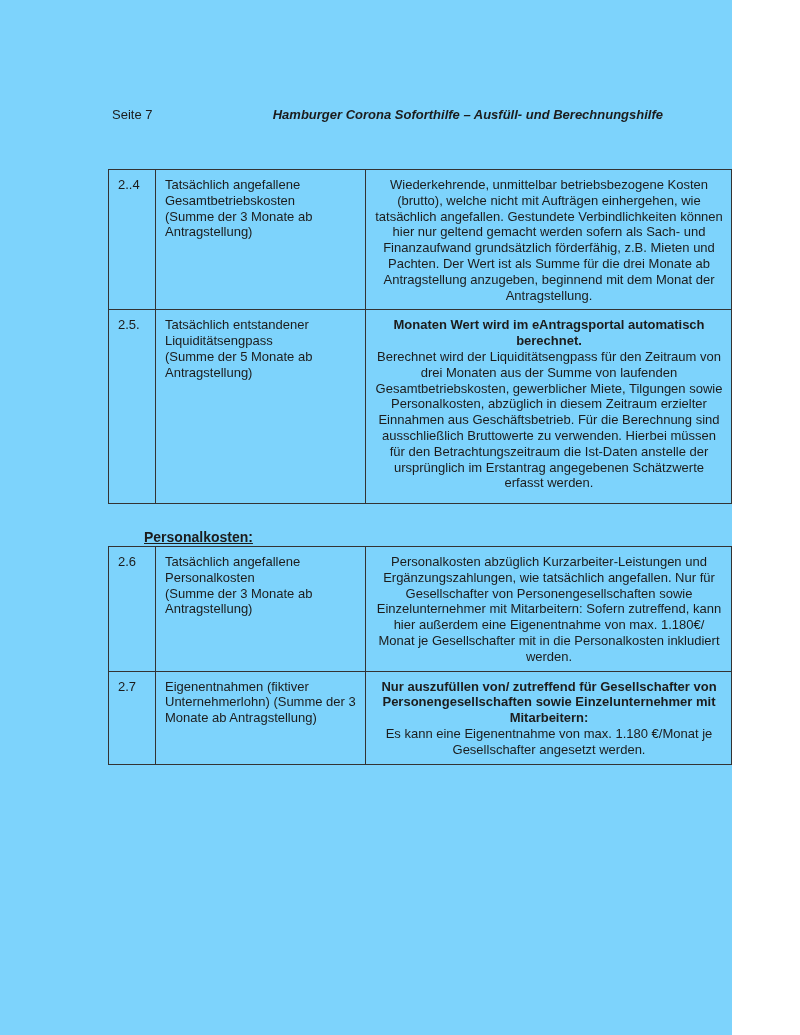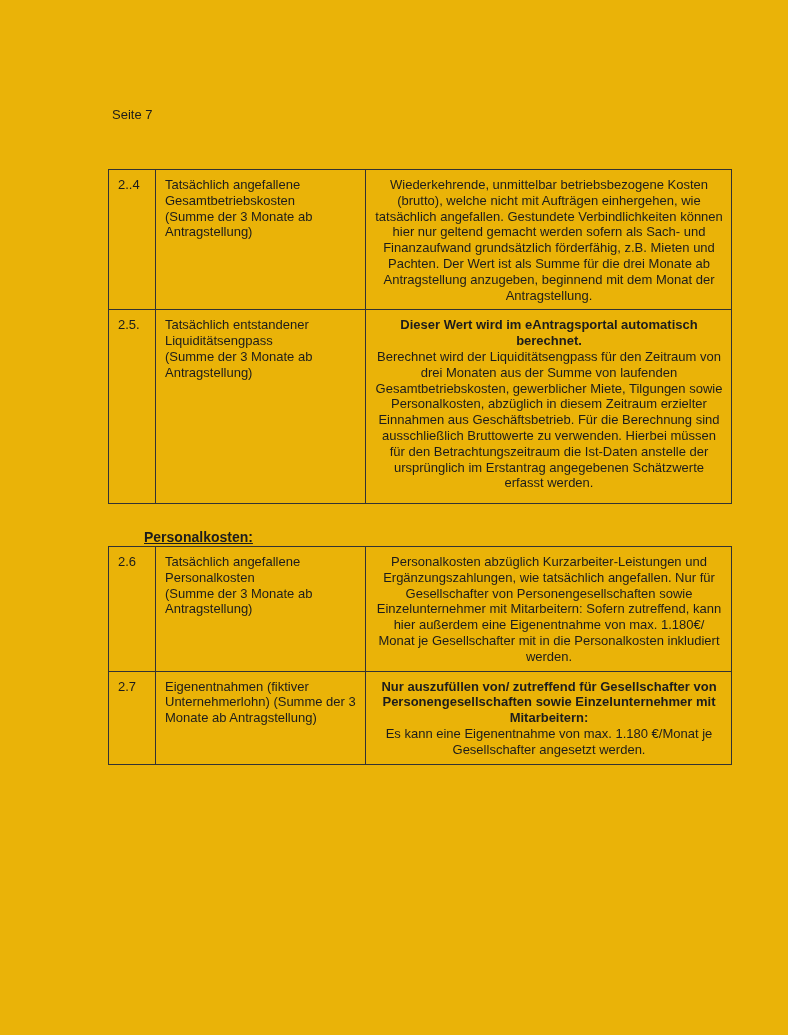--- a/index.html
+++ b/index.html
@@ -1,20 +1,20 @@
 <!DOCTYPE html>
 <html lang="de"><head>
 <meta charset="utf-8">
 <style>
   html, body { margin: 0; padding: 0; background: #ffffff; }
   .page {
     position: relative;
-    width: 788px;
+    width: 732px;
     height: 1035px;
-    background: #eab308;
+    background: #7dd3fc;
     font-family: "Liberation Sans", sans-serif;
     color: #1c1c1c;
     overflow: hidden;
   }
   
   .page-header {
     position: absolute;
     top: 107px;
     left: 112px;
     right: 69px;
@@ -69,20 +69,21 @@
     padding-left: 36px;
   }
 </style>
 </head>
 <body>
 
 <div class="page">
 
   <div class="page-header">
     <span>Seite 7</span>
+    <span class="doc-title">Hamburger Corona Soforthilfe – Ausfüll- und Berechnungshilfe</span>
   </div>
 
   <table class="tbl tbl-main">
     <colgroup>
       <col class="col-num">
         <col class="col-label">
         <col class="col-desc">
     </colgroup>
     <tbody>
       <tr class="row-m1">
@@ -92,24 +93,24 @@
 (Summe der 3 Monate ab
 Antragstellung)</td>
         <td>
           <p>Wiederkehrende, unmittelbar betriebsbezogene Kosten (brutto), welche nicht mit Aufträgen einhergehen, wie tatsächlich angefallen. Gestundete Verbindlichkeiten können hier nur geltend gemacht werden sofern als Sach- und Finanzaufwand grundsätzlich förderfähig, z.B. Mieten und Pachten. Der Wert ist als Summe für die drei Monate ab Antragstellung anzugeben, beginnend mit dem Monat der Antragstellung.</p>
         </td>
       </tr>
       <tr class="row-m2">
         <td>2.5.</td>
         <td class="cell-label">Tatsächlich entstandener
 Liquiditätsengpass
-(Summe der 3 Monate ab
+(Summe der 5 Monate ab
 Antragstellung)</td>
         <td>
-          <p class="bold">Dieser Wert wird im eAntragsportal automatisch berechnet.</p>
+          <p class="bold">Monaten Wert wird im eAntragsportal automatisch berechnet.</p>
           <p class="gap">Berechnet wird der Liquiditätsengpass für den Zeitraum von drei Monaten aus der Summe von laufenden Gesamtbetriebskosten, gewerblicher Miete, Tilgungen sowie Personalkosten, abzüglich in diesem Zeitraum erzielter Einnahmen aus Geschäftsbetrieb. Für die Berechnung sind ausschließlich Bruttowerte zu verwenden. Hierbei müssen für den Betrachtungszeitraum die Ist-Daten anstelle der ursprünglich im Erstantrag angegebenen Schätzwerte erfasst werden.</p>
         </td>
       </tr>
     </tbody>
   </table>
 
   <div class="section-heading">Personalkosten:</div>
 
   <table class="tbl tbl-pk">
     <colgroup>

